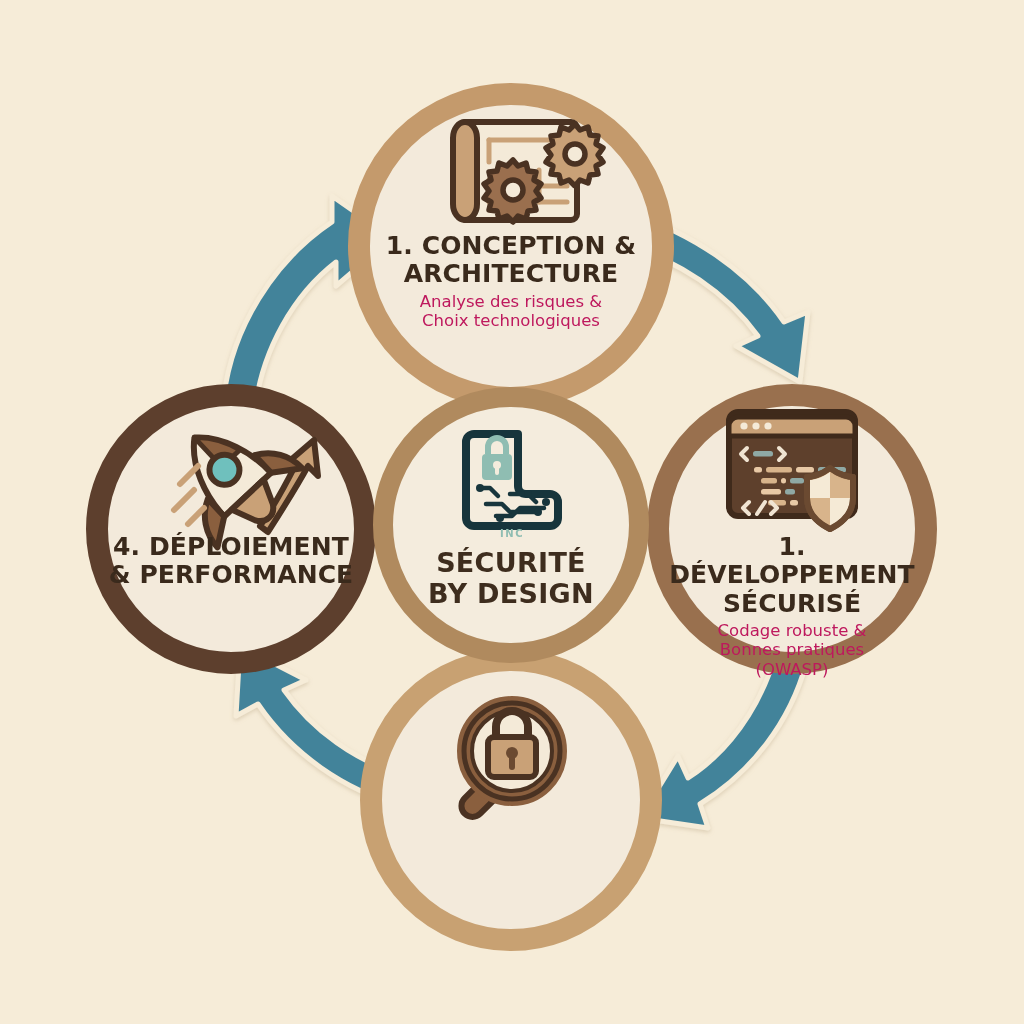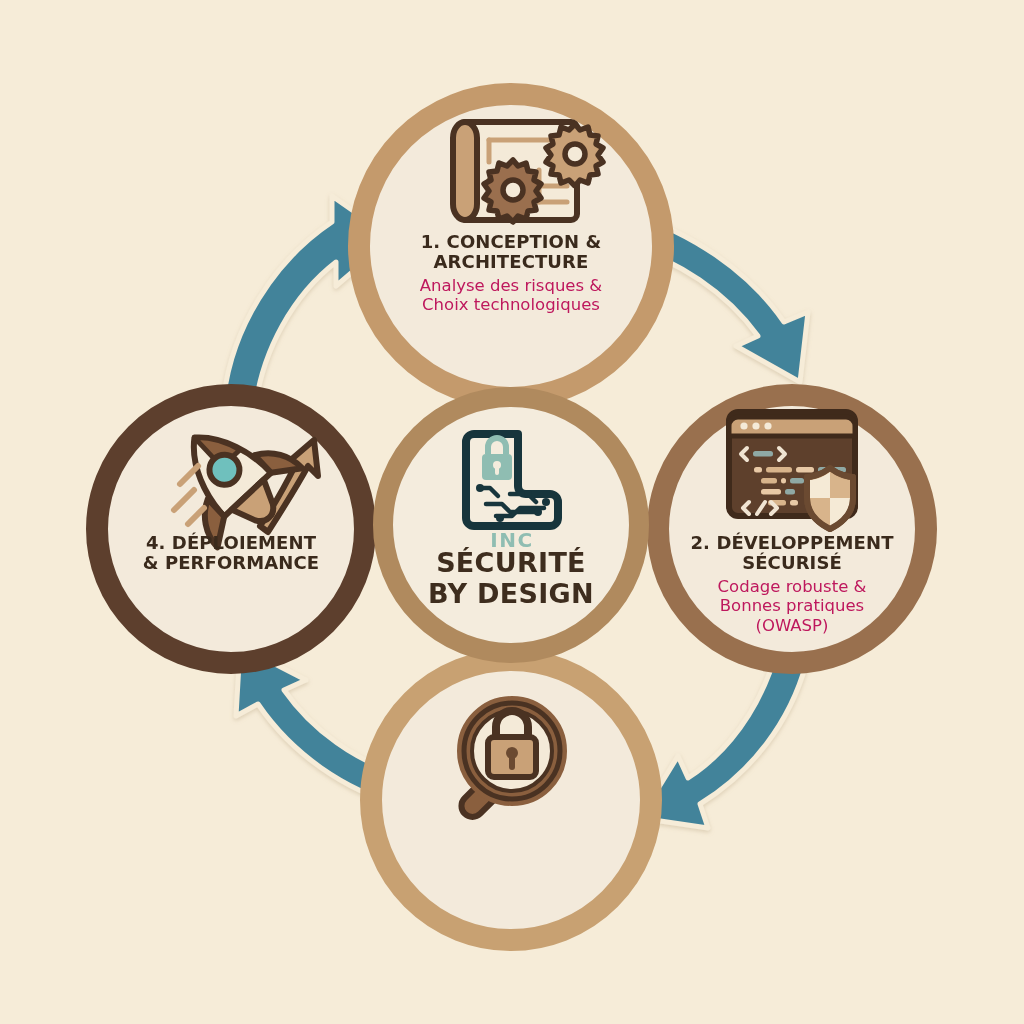--- a/index.html
+++ b/index.html
@@ -21,21 +21,21 @@
   
   .node-text{
     position:absolute;
     text-align:center;
     pointer-events:none;
     user-select:none;
   }
   .node-title{
     font-family:"DejaVu Sans", sans-serif;
     font-weight:bold;
-    font-size:18px;
+    font-size:25px;
     line-height:1.13;
     letter-spacing:.1px;
     color:#3a2a1c;
     white-space:pre-line;
   }
   .node-sub{
     font-family:"DejaVu Sans", sans-serif;
     font-weight:400;
     font-size:16.5px;
     line-height:1.18;
@@ -56,21 +56,21 @@
     font-size:27px;
     line-height:1.14;
     letter-spacing:.3px;
     color:#3e2d1e;
     white-space:pre-line;
   }
   .logo-inc{
     position:absolute;
     font-family:"DejaVu Sans", sans-serif;
     font-weight:bold;
-    font-size:20px;
+    font-size:10px;
     letter-spacing:1.6px;
     color:#8fbdb2;
     text-align:center;
     pointer-events:none;
     user-select:none;
   }
 </style>
 </head>
 <body>
 
@@ -305,21 +305,21 @@
   </div>
 
   <div class="node-text" style="left:381px; top:232px; width:260px;">
     <div class="node-title">1. CONCEPTION &amp;
 ARCHITECTURE</div>
     <div class="node-sub">Analyse des risques &amp;
 Choix technologiques</div>
   </div>
 
   <div class="node-text" style="left:662px; top:533px; width:260px;">
-    <div class="node-title">2. DÉVELOPPEMENT
+    <div class="node-title">1. DÉVELOPPEMENT
 SÉCURISÉ</div>
     <div class="node-sub">Codage robuste &amp;
 Bonnes pratiques
 (OWASP)</div>
   </div>
 
 
   <div class="node-text" style="left:101px; top:533px; width:260px;">
     <div class="node-title">4. DÉPLOIEMENT
 &amp; PERFORMANCE</div>

